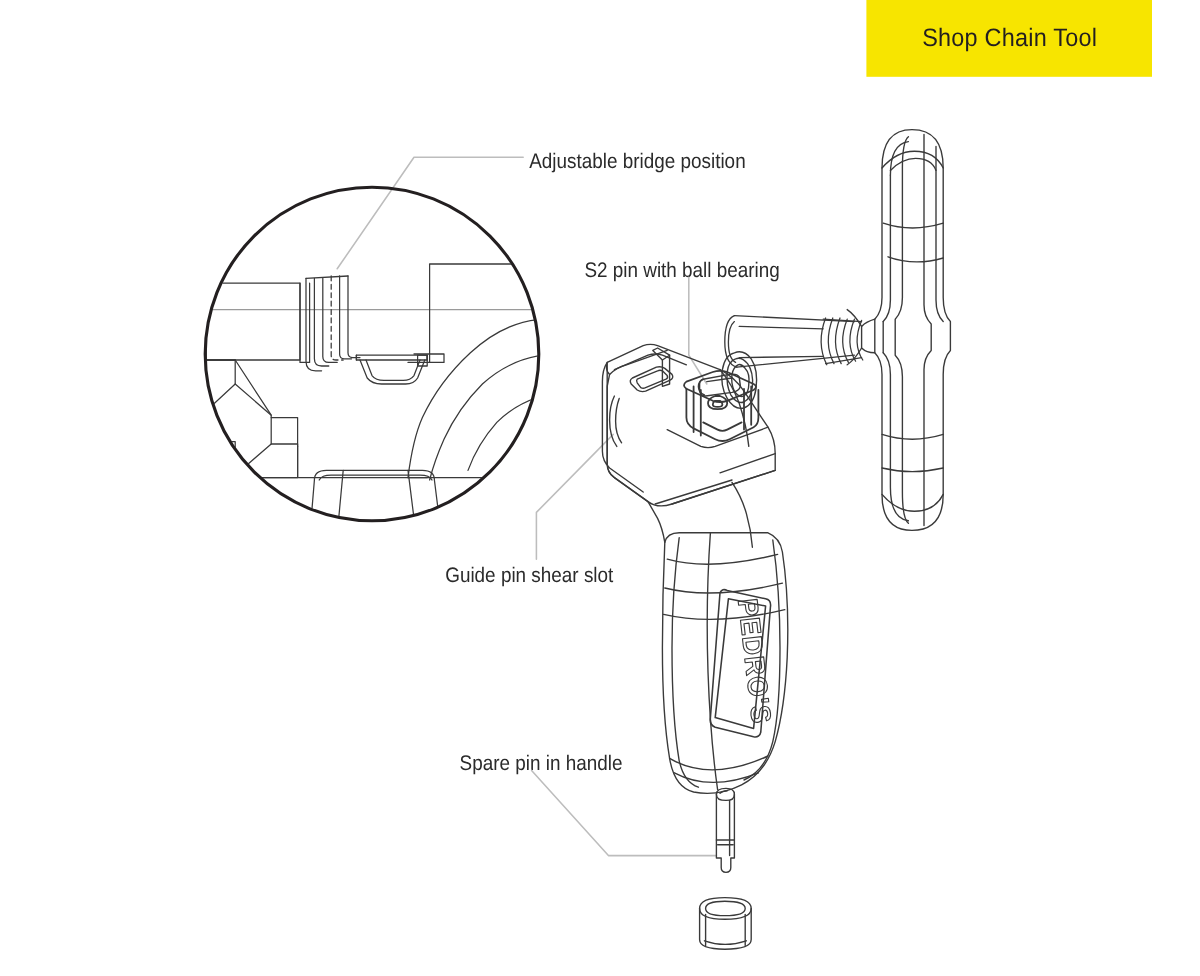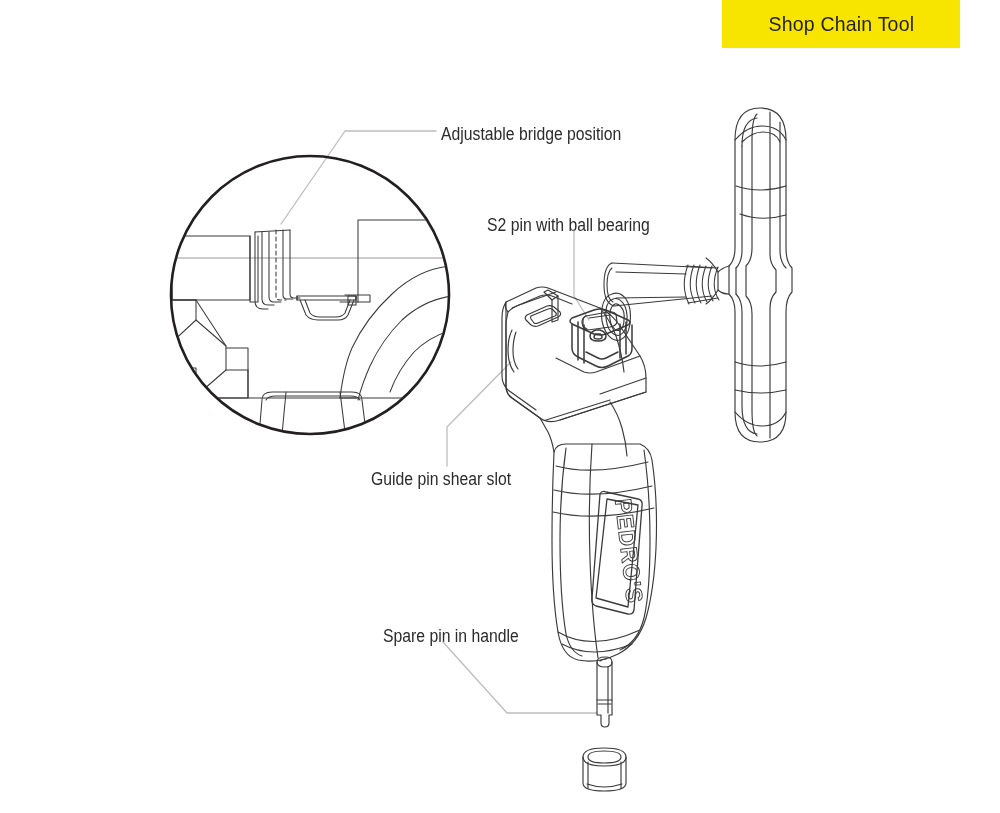--- a/index.html
+++ b/index.html
@@ -21,21 +21,21 @@
     width: 1000px;
     height: 813px;
   }
 
   
   #title-banner {
     position: absolute;
     left: 722px;
     top: 0px;
     width: 238px;
-    height: 48px;
+    height: 64px;
     background: #f7e500;
     display: flex;
     align-items: center;
     justify-content: center;
   }
   #title-banner .banner-text {
     font-family: "Liberation Sans", sans-serif;
     font-size: 21px;
     font-weight: 400;
     letter-spacing: 0.2px;

